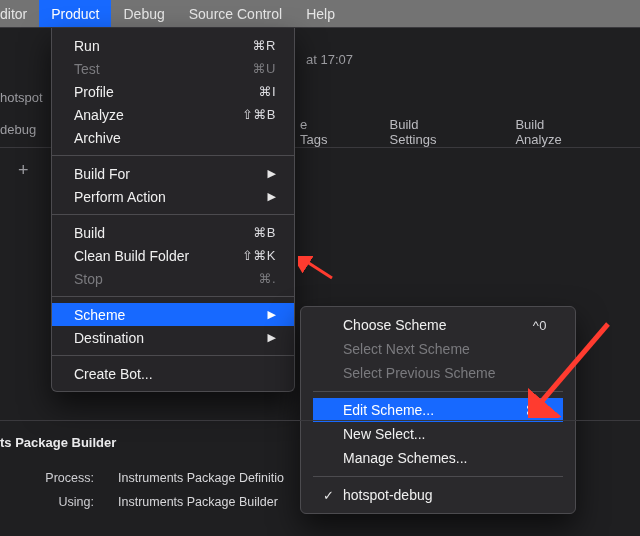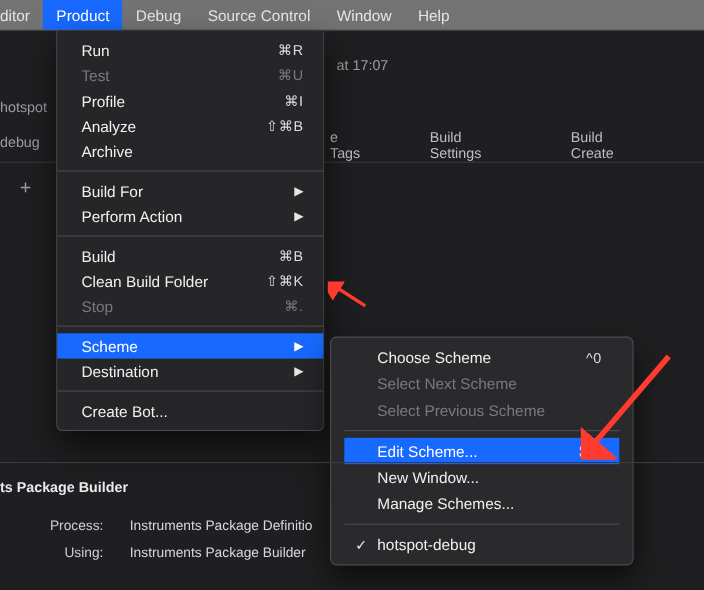--- a/index.html
+++ b/index.html
@@ -58,40 +58,37 @@
   <div class="m sel">
       <span>Product</span>
     </div>
   <div class="m">
       <span>Debug</span>
     </div>
   <div class="m">
       <span>Source Control</span>
     </div>
   <div class="m">
-      <span>Window</span>
-    </div>
-  <div class="m">
       <span>Help</span>
     </div>
 </div>
 
 <div class="bg-row" style="top:52px; left:306px;">
   <span class="filter">at 17:07</span>
 </div>
 <div class="bg-row" style="top:90px; left:0;">
   <span class="filter" style="padding-left:0">hotspot</span>
 </div>
 <div class="bg-row" style="top:122px; left:0;">
   <span class="filter">debug</span>
 </div>
 <div class="tabrow">
   <span class="tab" style="margin-left:300px">e Tags</span>
   <span class="tab">Build Settings</span>
-  <span class="tab">Build Create</span>
+  <span class="tab">Build Analyze</span>
 </div>
 <div class="plus">+</div>
 
 <div class="menu">
   <div class="mi">
       <span class="lab">Run</span>
       <span class="sc">⌘R</span>
     </div>
   <div class="mi disabled">
       <span class="lab">Test</span>
@@ -155,21 +152,21 @@
     </div>
   <div class="mi disabled">
       <span class="lab">Select Previous Scheme</span>
     </div>
   <div class="sep"></div>
   <div class="mi sel">
       <span class="lab">Edit Scheme...</span>
       <span class="sc">⌘&lt;</span>
     </div>
   <div class="mi">
-      <span class="lab">New Window...</span>
+      <span class="lab">New Select...</span>
     </div>
   <div class="mi">
       <span class="lab">Manage Schemes...</span>
     </div>
   <div class="sep"></div>
   <div class="mi" style="position:relative">
       <span class="check">✓</span>
       <span class="lab">hotspot-debug</span>
     </div>
 </div>

